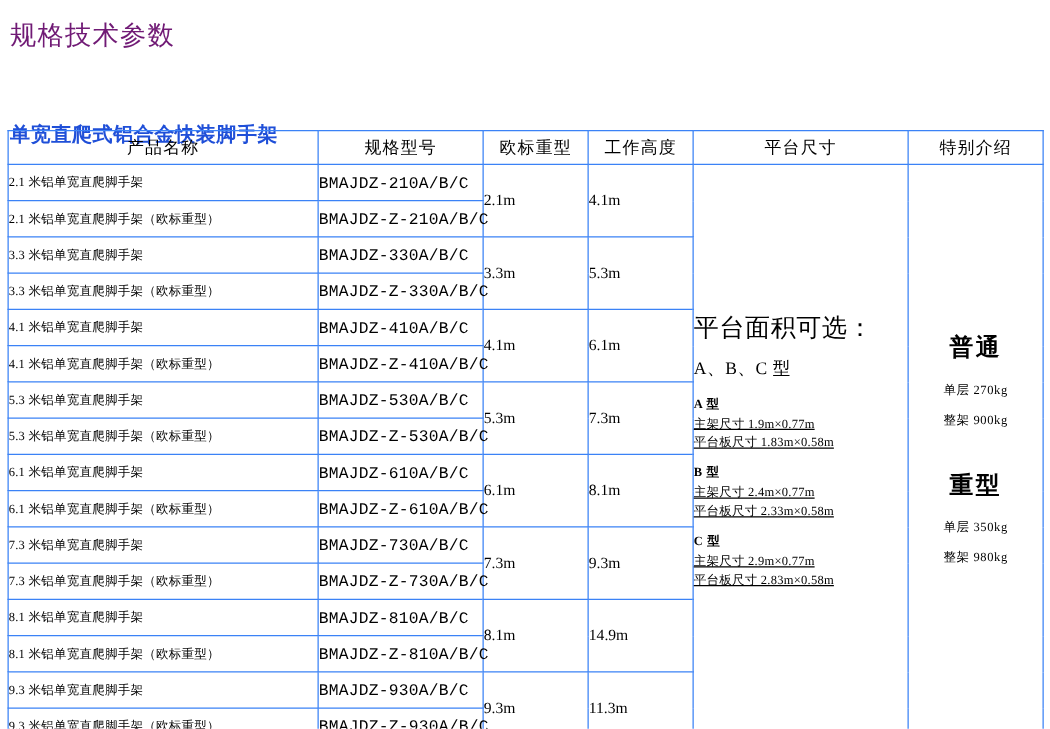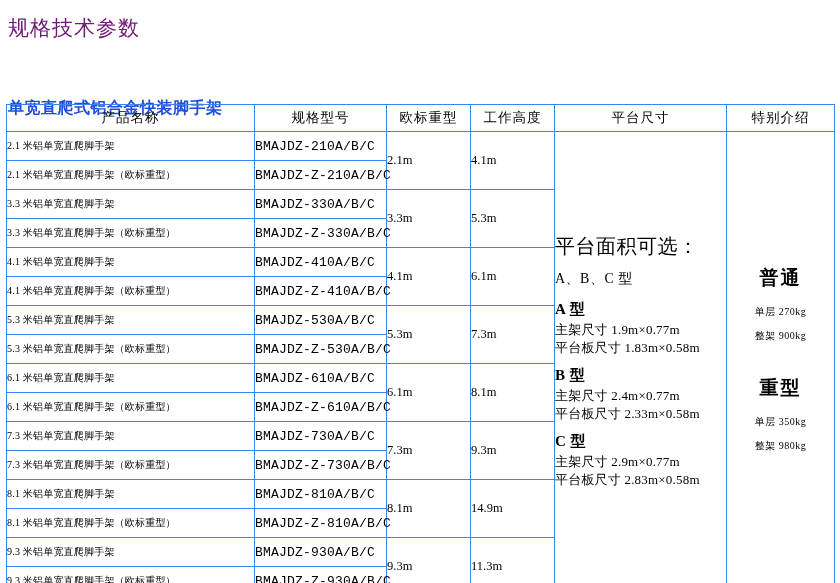--- a/index.html
+++ b/index.html
@@ -96,30 +96,31 @@
     letter-spacing: 0.5px;
     margin-bottom: 4px;
   }
   .sz-abc {
     font-size: 14px;
     letter-spacing: 0.5px;
     margin-bottom: 16px;
     margin-top: 16px;
   }
   .sz-type {
-    font-size: 15px;
+    font-size: 10px;
     font-weight: 700;
     margin-top: 14px;
     margin-bottom: 6px;
     letter-spacing: 0.5px;
   }
   .sz-detail {
-    font-size: 13px;
+    font-size: 10px;
     margin-bottom: 5px;
     letter-spacing: 0.2px;
+    text-decoration: underline;
   }
   .intro-cell {
     text-align: center;
     vertical-align: top;
     padding-top: 40px;
   }
   .intro-big {
     font-size: 19px;
     font-weight: 700;
     letter-spacing: 2px;

